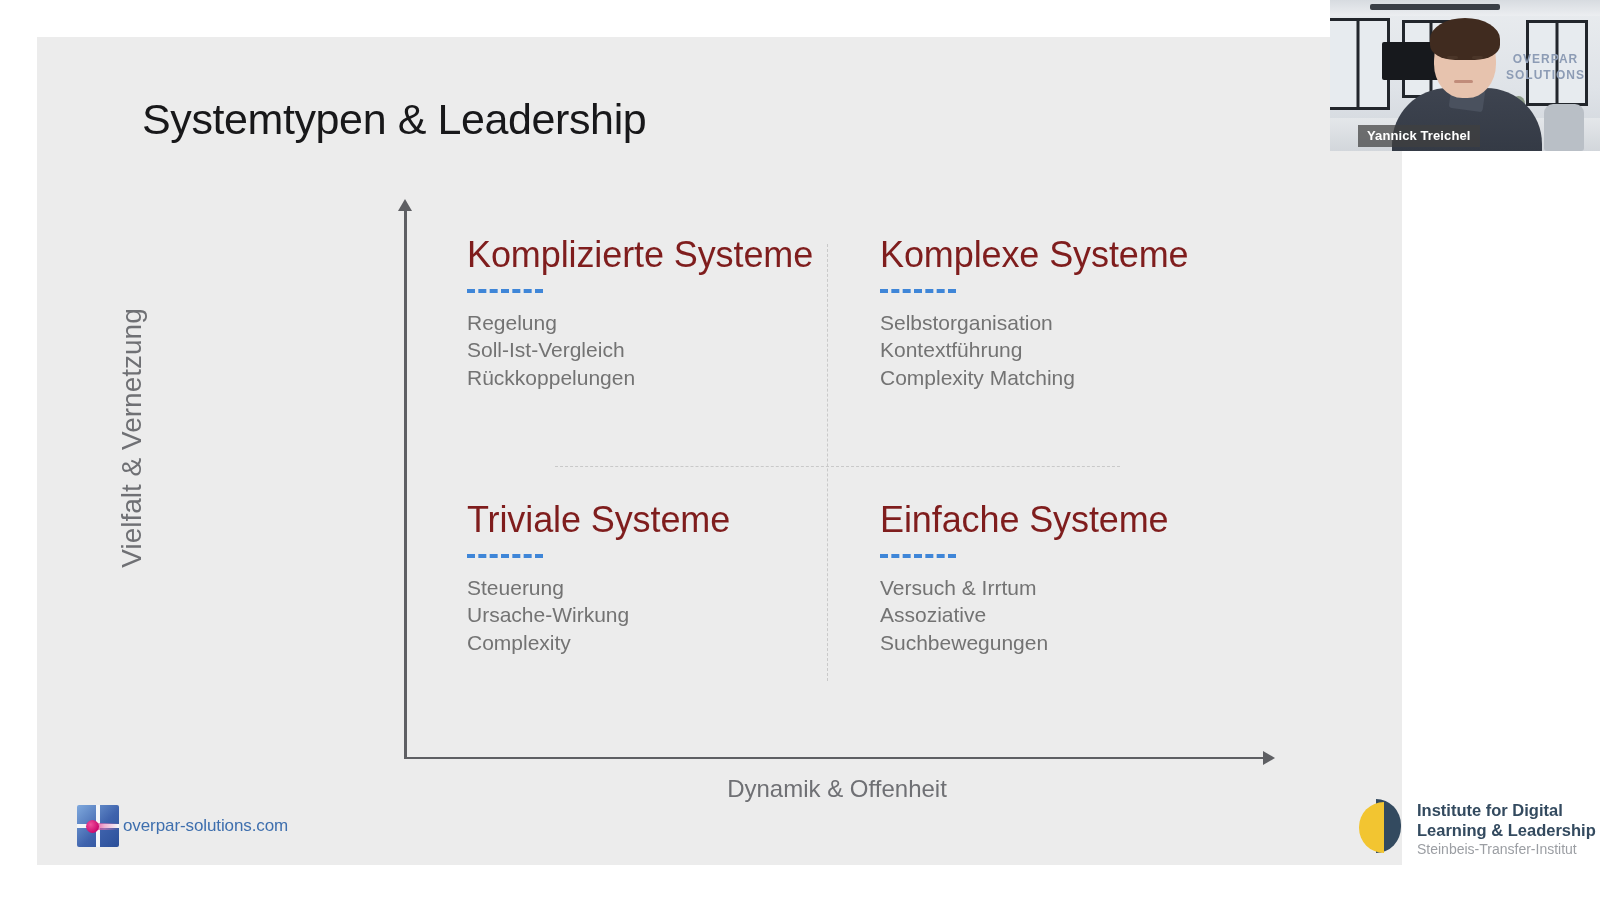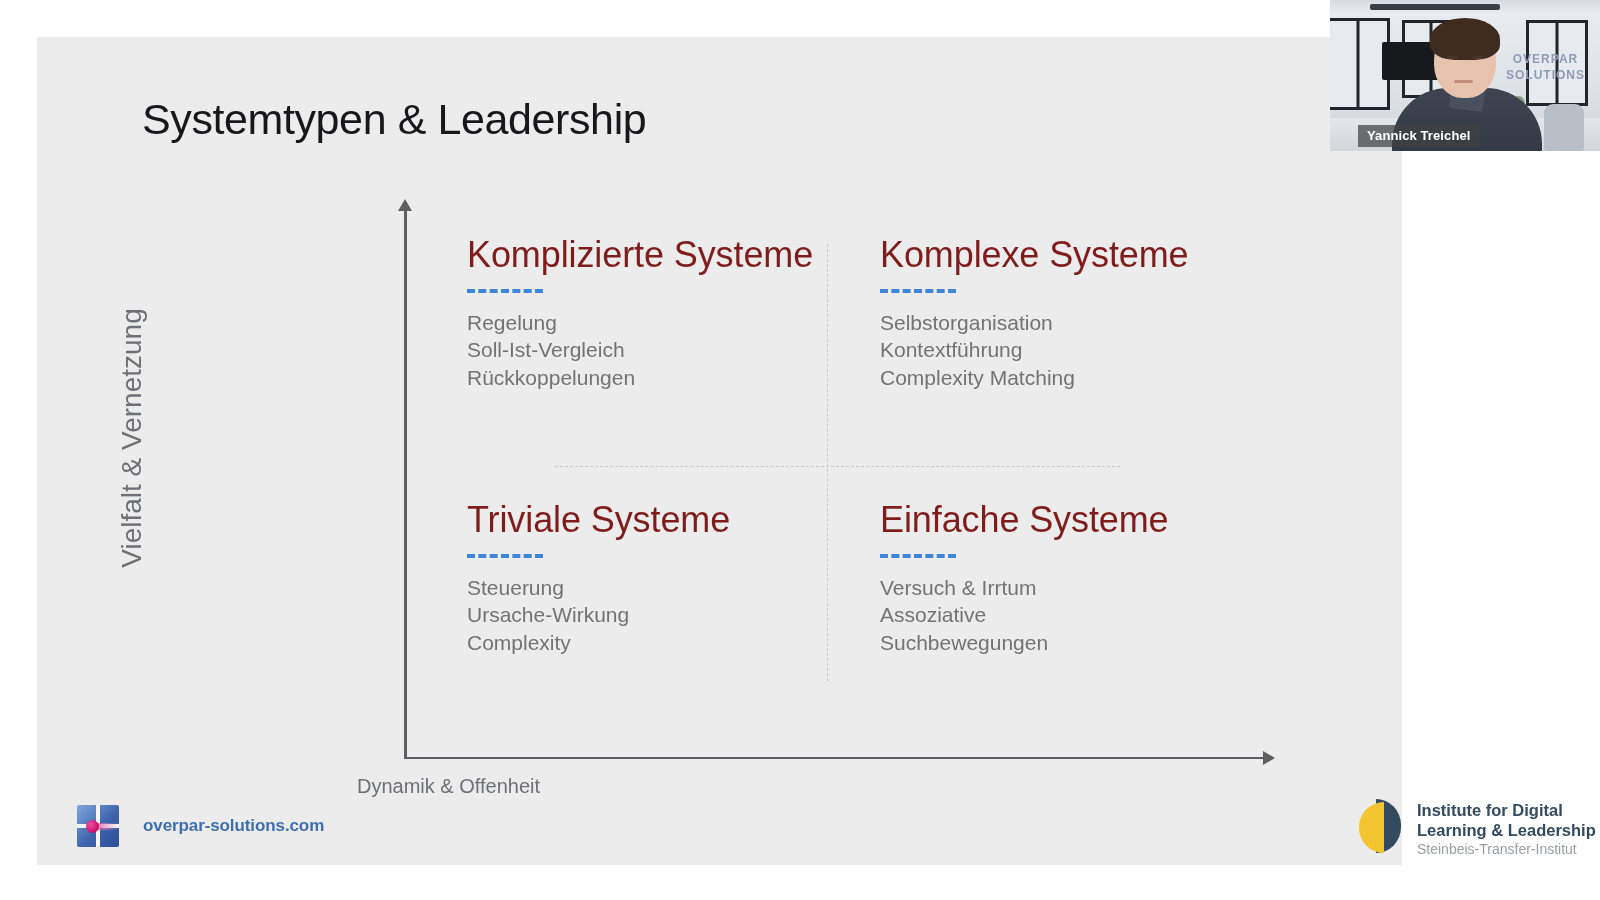--- a/index.html
+++ b/index.html
@@ -58,22 +58,22 @@
     transform-origin:center center;
     text-align:center;
     font-size:28px;
     color:#6f7074;
     white-space:nowrap;
   }
   #x-axis-label{
     position:absolute;
     left:320px; top:738px;
     width:960px;
-    text-align:left;
-    font-size:20px;
+    text-align:center;
+    font-size:24px;
     color:#6f7074;
     white-space:nowrap;
   }
 
   
   #divider-v{
     position:absolute;
     left:790px; top:207px;
     width:0; height:437px;
     border-left:1.5px dashed #c9c9c9;
@@ -110,21 +110,21 @@
     line-height:1.22;
     color:#737373;
     white-space:nowrap;
   }
   .q-list div{ padding:1px 0; }
 
   
   #footer-overpar{
     position:absolute;
     left:40px; top:768px;
-    display:flex; align-items:center; gap:24px;font-weight:bold;
+    display:flex; align-items:center; gap:4px;
   }
   #overpar-logo{
     position:relative;
     width:42px; height:42px;
     border-radius:2px;
     overflow:hidden;
     background:
       linear-gradient(135deg,#7fa9dd 0%, #3f63ad 55%, #2b4f99 100%);
   }
   #overpar-logo .gapv{

